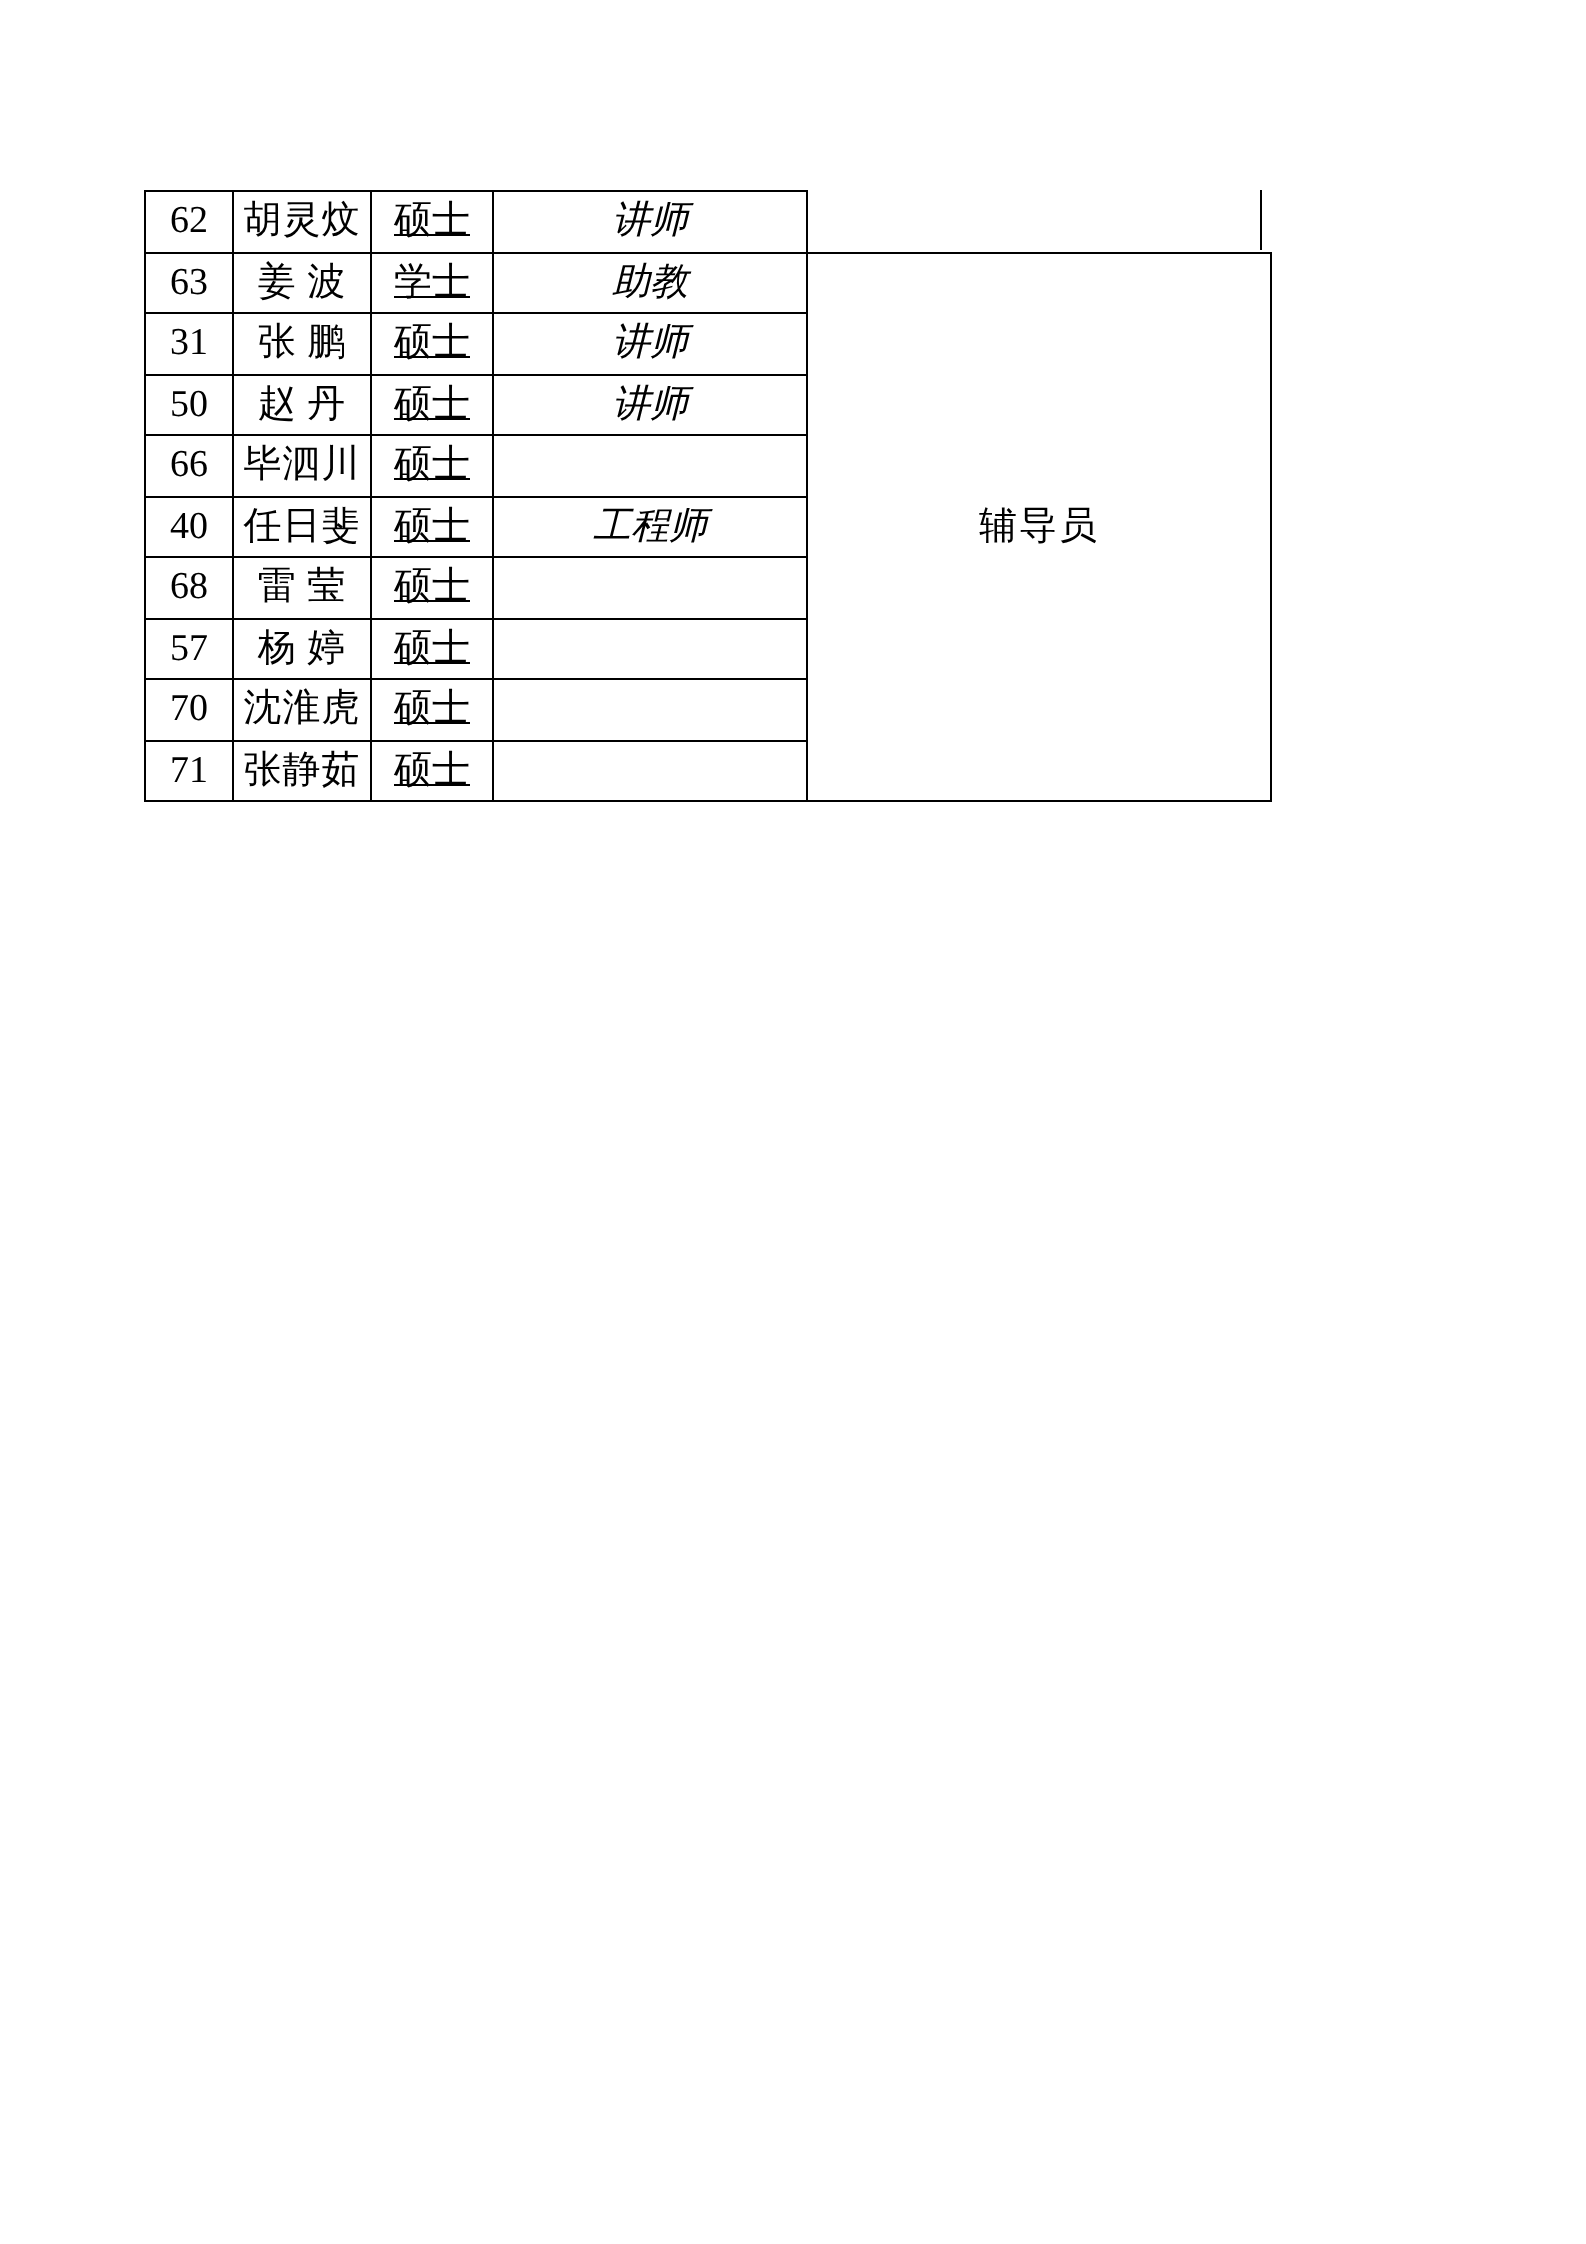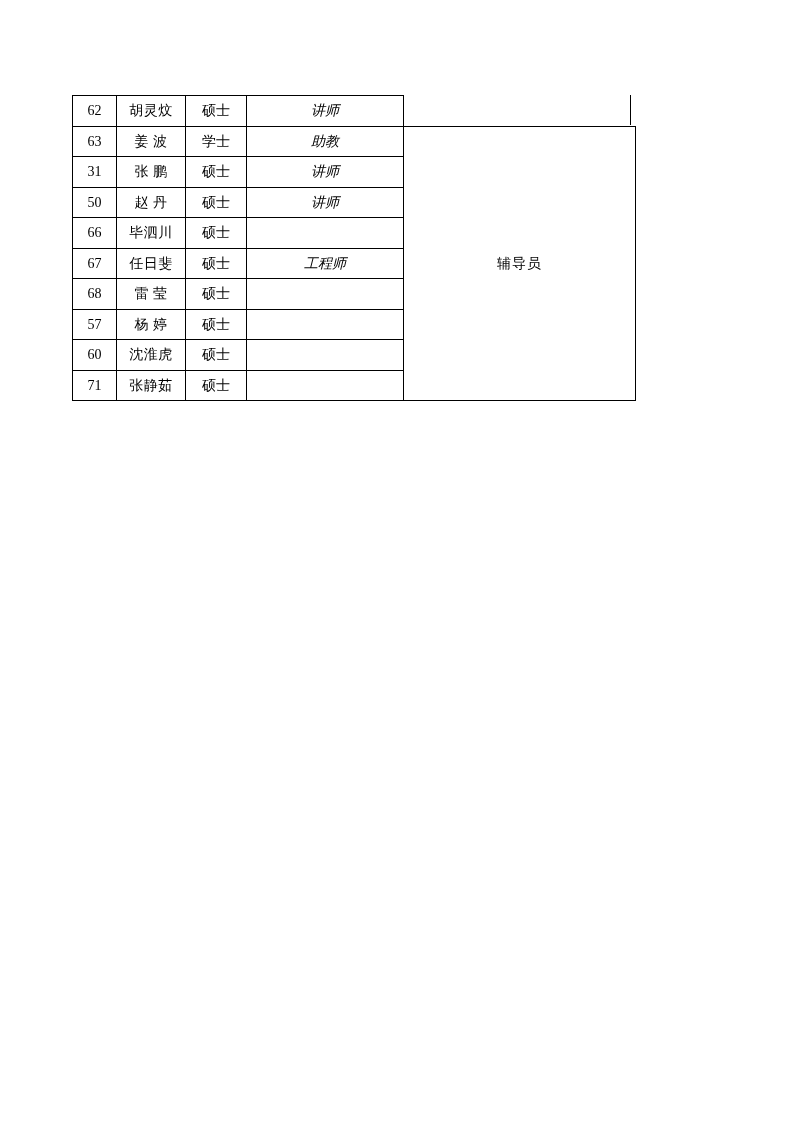--- a/index.html
+++ b/index.html
@@ -28,29 +28,29 @@
     left: 72px;
     top: 95px;
     border-collapse: collapse;
     table-layout: fixed;
   }
   .doc-table td {
     border: 1px solid #000000;
     padding: 0;
     text-align: center;
     vertical-align: middle;
-    font-size: 14px;
+    font-size: 19px;
     font-family: "Liberation Serif", "DejaVu Serif", serif;
     height: 29.5px;
     line-height: 29.5px;
     white-space: nowrap;
   }
   .col-no    { width: 43px; }
   .col-name  { width: 68px; }
-  .col-deg   { width: 60px; }
+  .col-deg   { width: 60px; text-decoration: underline; }
   .col-title { width: 156px; font-style: italic; }
   .col-role  { width: 231px; margin-top: 16px; }
 
   .cell-name {
     letter-spacing: 0.5px;
   }
   .cell-role {
     vertical-align: middle;
     font-size: 13.5px;
     letter-spacing: 1px;
@@ -111,42 +111,42 @@
       </tr>
 
       <tr>
         <td class="col-no">66</td>
         <td class="col-name cell-name">毕泗川</td>
         <td class="col-deg">硕士</td>
         <td class="col-title"></td>
       </tr>
 
       <tr>
-        <td class="col-no">67</td>
+        <td class="col-no">40</td>
         <td class="col-name cell-name">任日斐</td>
         <td class="col-deg">硕士</td>
         <td class="col-title">工程师</td>
       </tr>
 
       <tr>
         <td class="col-no">68</td>
         <td class="col-name cell-name">雷 莹</td>
         <td class="col-deg">硕士</td>
         <td class="col-title"></td>
       </tr>
 
       <tr>
         <td class="col-no">57</td>
         <td class="col-name cell-name">杨 婷</td>
         <td class="col-deg">硕士</td>
         <td class="col-title"></td>
       </tr>
 
       <tr>
-        <td class="col-no">60</td>
+        <td class="col-no">70</td>
         <td class="col-name cell-name">沈淮虎</td>
         <td class="col-deg">硕士</td>
         <td class="col-title"></td>
       </tr>
 
       <tr>
         <td class="col-no">71</td>
         <td class="col-name cell-name">张静茹</td>
         <td class="col-deg">硕士</td>
         <td class="col-title"></td>

